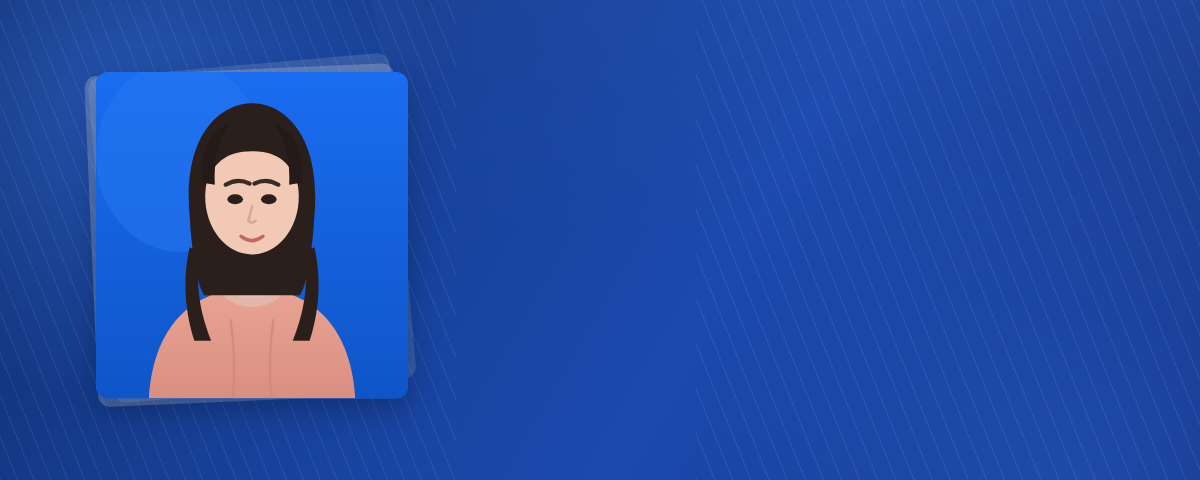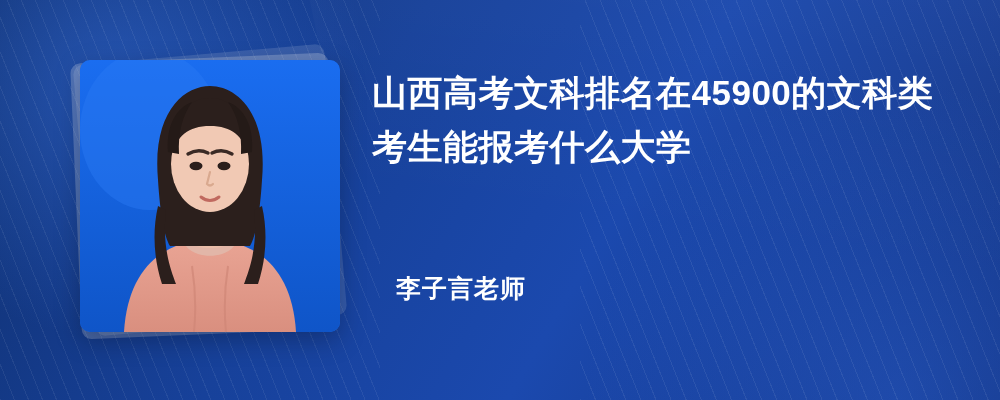--- a/index.html
+++ b/index.html
@@ -192,16 +192,14 @@
           <path d="M86 150 C82 186 90 208 96 224 L82 224 C74 200 72 172 78 146 Z" fill="#2b1f1c"></path>
           <path d="M174 150 C178 186 170 208 164 224 L178 224 C186 200 188 172 182 146 Z" fill="#2b1f1c"></path>
 
           <path d="M112 206 C116 232 116 252 114 272" stroke="#cf8676" stroke-width="2" fill="none" opacity="0.7"></path>
           <path d="M148 206 C144 232 144 252 146 272" stroke="#cf8676" stroke-width="2" fill="none" opacity="0.7"></path>
         </g>
       </svg>
     </div>
   </div>
 
-  <div class="headline">山西高考文科排名在45900的文科类考生能报考什么大学</div>
-  <div class="byline">李子言老师</div>
 
 </div>
 
 </body></html>

